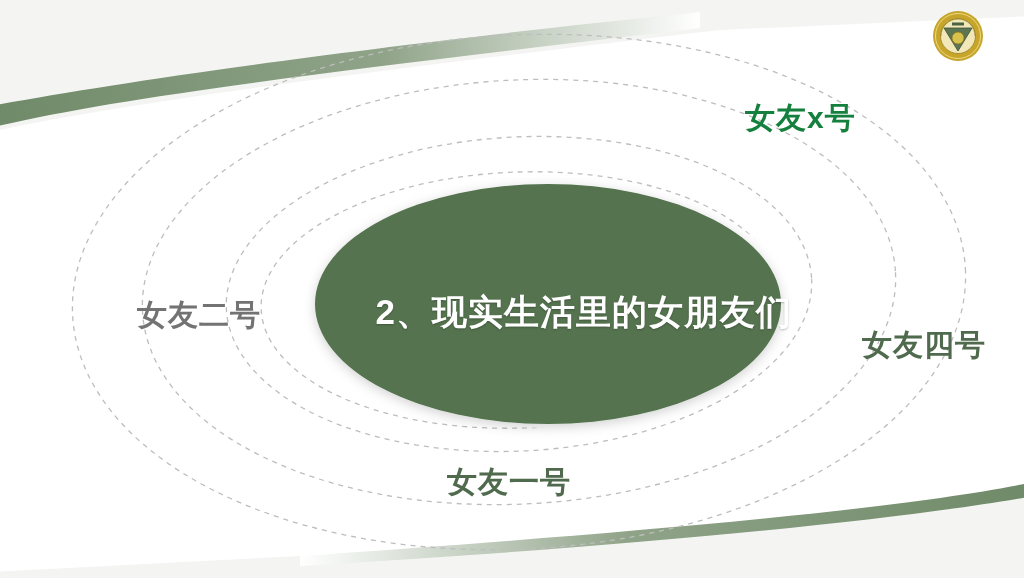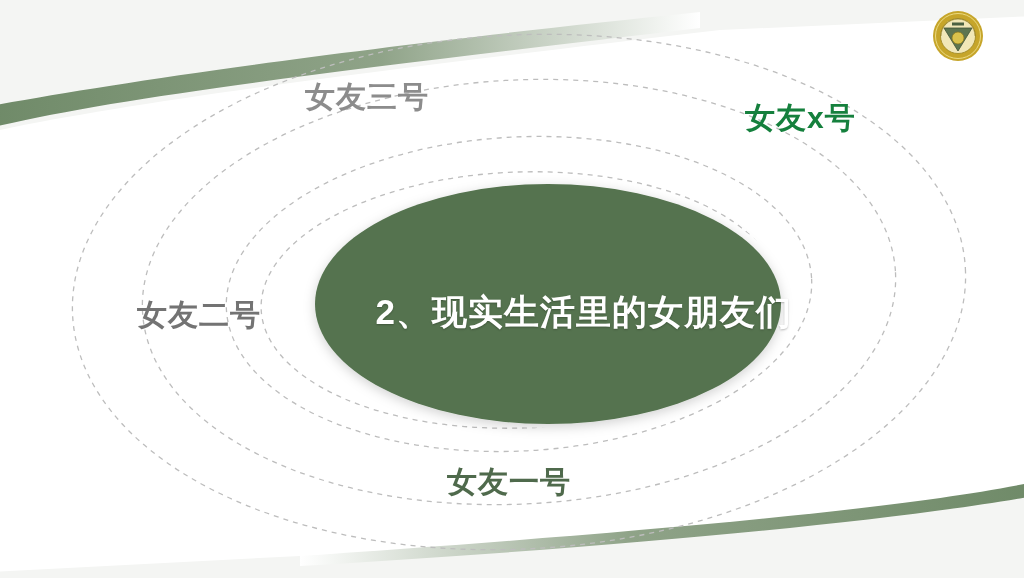--- a/index.html
+++ b/index.html
@@ -146,26 +146,26 @@
 
     <ellipse cx="520" cy="300" rx="259" ry="128" fill="none" stroke="#bdbdbd" stroke-width="1.3" stroke-dasharray="5 5" transform="rotate(-2 520 300)"></ellipse>
 
     <ellipse cx="548" cy="304" rx="243" ry="124" fill="#ffffff"></ellipse>
 
     <ellipse cx="548" cy="304" rx="233" ry="120" fill="#55734f" filter="url(#ellipseShadow)"></ellipse>
   </svg>
 
   <div class="center-title">2、现实生活里的女朋友们</div>
 
-  <div class="orbit-label lbl-three">女友三号</div>
 
   <div class="orbit-label lbl-x">女友x号</div>
 
   <div class="orbit-label lbl-two">女友二号</div>
 
+  <div class="orbit-label lbl-four">女友四号</div>
 
   <div class="orbit-label lbl-one">女友一号</div>
 
   <div class="logo-badge">
     <svg viewBox="0 0 52 52" xmlns="http://www.w3.org/2000/svg">
       <circle cx="26" cy="26" r="25" fill="#c6a52a"></circle>
       <circle cx="26" cy="26" r="22.5" fill="none" stroke="#efe08a" stroke-width="0.9"></circle>
       <circle cx="26" cy="26" r="17.5" fill="#f1e7b8"></circle>
       <circle cx="26" cy="26" r="17.5" fill="none" stroke="#9a8420" stroke-width="0.8"></circle>
       <path d="M 12 18 L 40 18 L 26 41 Z" fill="#5d7550"></path>

